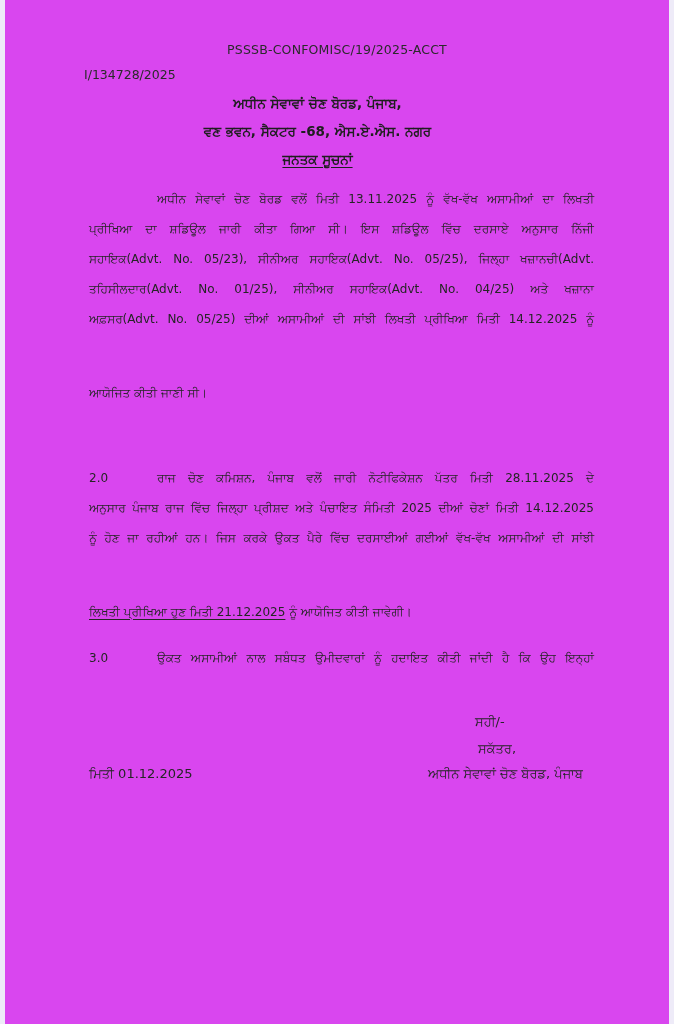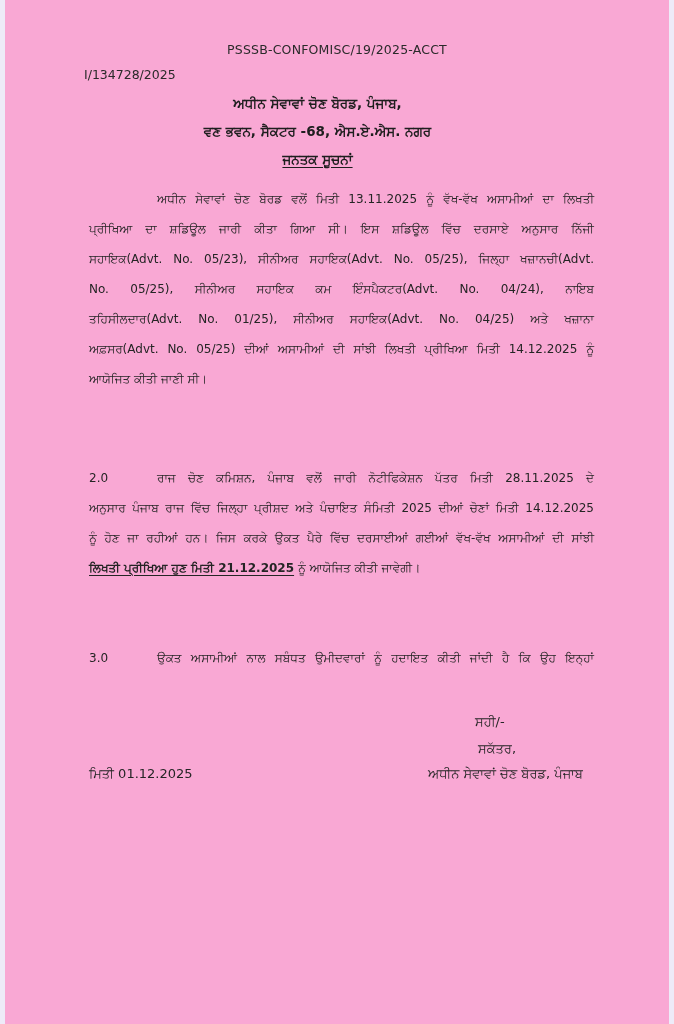--- a/index.html
+++ b/index.html
@@ -14,21 +14,21 @@
       overflow: hidden;
       font-family: "DejaVu Sans", "Liberation Sans", sans-serif;
       color: #222;
     }
     .page {
       position: absolute;
       left: 5px;
       top: 0;
       width: 664px;
       height: 1024px;
-      background: #f9a8d4;
+      background: #d946ef;
     }
     .abs { position: absolute; white-space: nowrap; text-align: right; }
     .ref-top {
       left: 0; width: 664px; top: 42px;
       text-align: center;
       font-size: 12.5px;
       letter-spacing: 0.2px;
       color: #2a2a2a;
     }
     .ref-left {
@@ -55,31 +55,31 @@
       text-align: justify;
       color: #252525;
     }
     .para .line {
       display: block;
       text-align: justify;
       text-align-last: justify;
       white-space: nowrap;
       height: 30px;
     }
-    .para .line.last { text-align-last: left; }
+    .para .line.last { text-align-last: left; margin-top: 44px; }
     .indent { padding-left: 68px; }
     .num {
       display: inline-block;
       width: 68px;
     }
     .p1 { top: 184px; }
     .p2 { top: 463px; }
     .p3 { top: 643px; }
     .bold-u {
-      font-weight: bold;
+      font-weight: normal;
       text-decoration: underline;
       text-underline-offset: 3px;
     }
     .sign {
       position: absolute;
       font-size: 13px;
       color: #252525;
     }
     .sign1 { left: 470px; top: 714px; }
     .sign2 { left: 473px; top: 741px; }
@@ -95,21 +95,20 @@
   <div class="abs ref-left">I/134728/2025</div>
 
   <div class="abs head head1">ਅਧੀਨ ਸੇਵਾਵਾਂ ਚੋਣ ਬੋਰਡ, ਪੰਜਾਬ,</div>
   <div class="abs head head2">ਵਣ ਭਵਨ, ਸੈਕਟਰ -68, ਐਸ.ਏ.ਐਸ. ਨਗਰ</div>
   <div class="abs head head3">ਜਨਤਕ ਸੂਚਨਾਂ</div>
 
   <div class="para p1">
     <span class="line indent">ਅਧੀਨ ਸੇਵਾਵਾਂ ਚੋਣ ਬੋਰਡ ਵਲੋਂ ਮਿਤੀ 13.11.2025 ਨੂੰ ਵੱਖ-ਵੱਖ ਅਸਾਮੀਆਂ ਦਾ ਲਿਖਤੀ</span>
     <span class="line">ਪ੍ਰੀਖਿਆ ਦਾ ਸ਼ਡਿਊਲ ਜਾਰੀ ਕੀਤਾ ਗਿਆ ਸੀ। ਇਸ ਸ਼ਡਿਊਲ ਵਿੱਚ ਦਰਸਾਏ ਅਨੁਸਾਰ ਨਿੱਜੀ</span>
     <span class="line">ਸਹਾਇਕ(Advt. No. 05/23), ਸੀਨੀਅਰ ਸਹਾਇਕ(Advt. No. 05/25), ਜਿਲ੍ਹਾ ਖਜ਼ਾਨਚੀ(Advt.</span>
-    <span class="line">No. 05/25), ਸੀਨੀਅਰ ਸਹਾਇਕ ਕਮ ਇੰਸਪੈਕਟਰ(Advt. No. 04/24), ਨਾਇਬ</span>
     <span class="line">ਤਹਿਸੀਲਦਾਰ(Advt. No. 01/25), ਸੀਨੀਅਰ ਸਹਾਇਕ(Advt. No. 04/25) ਅਤੇ ਖਜ਼ਾਨਾ</span>
     <span class="line">ਅਫ਼ਸਰ(Advt. No. 05/25) ਦੀਆਂ ਅਸਾਮੀਆਂ ਦੀ ਸਾਂਝੀ ਲਿਖਤੀ ਪ੍ਰੀਖਿਆ ਮਿਤੀ 14.12.2025 ਨੂੰ</span>
     <span class="line last">ਆਯੋਜਿਤ ਕੀਤੀ ਜਾਣੀ ਸੀ।</span>
   </div>
 
   <div class="para p2">
     <span class="line"><span class="num">2.0</span><span>ਰਾਜ ਚੋਣ ਕਮਿਸ਼ਨ, ਪੰਜਾਬ ਵਲੋਂ ਜਾਰੀ ਨੋਟੀਫਿਕੇਸ਼ਨ ਪੱਤਰ ਮਿਤੀ 28.11.2025 ਦੇ</span></span>
     <span class="line">ਅਨੁਸਾਰ ਪੰਜਾਬ ਰਾਜ ਵਿੱਚ ਜਿਲ੍ਹਾ ਪ੍ਰੀਸ਼ਦ ਅਤੇ ਪੰਚਾਇਤ ਸੰਮਿਤੀ 2025 ਦੀਆਂ ਚੋਣਾਂ ਮਿਤੀ 14.12.2025</span>
     <span class="line">ਨੂੰ ਹੋਣ ਜਾ ਰਹੀਆਂ ਹਨ। ਜਿਸ ਕਰਕੇ ਉਕਤ ਪੈਰੇ ਵਿੱਚ ਦਰਸਾਈਆਂ ਗਈਆਂ ਵੱਖ-ਵੱਖ ਅਸਾਮੀਆਂ ਦੀ ਸਾਂਝੀ</span>
     <span class="line last"><span class="bold-u">ਲਿਖਤੀ ਪ੍ਰੀਖਿਆ ਹੁਣ ਮਿਤੀ 21.12.2025</span><span> ਨੂੰ ਆਯੋਜਿਤ ਕੀਤੀ ਜਾਵੇਗੀ।</span></span>

